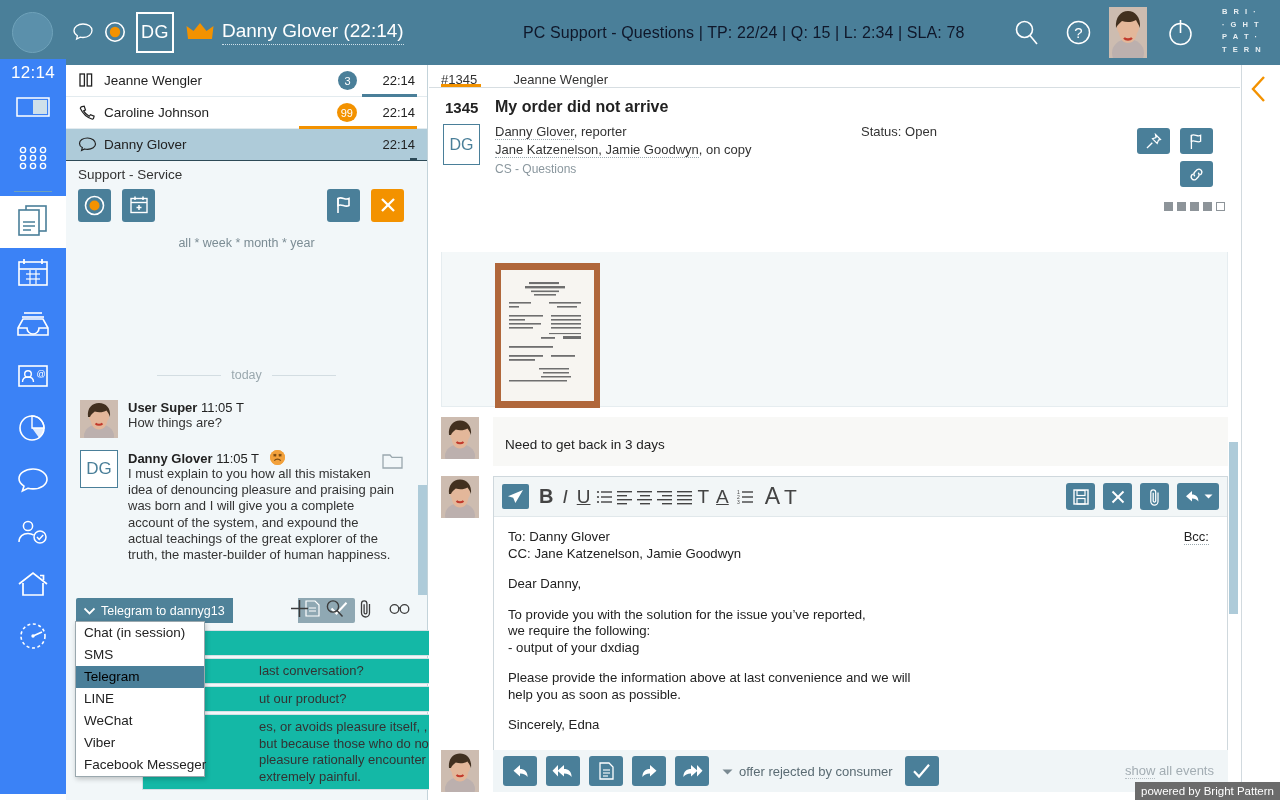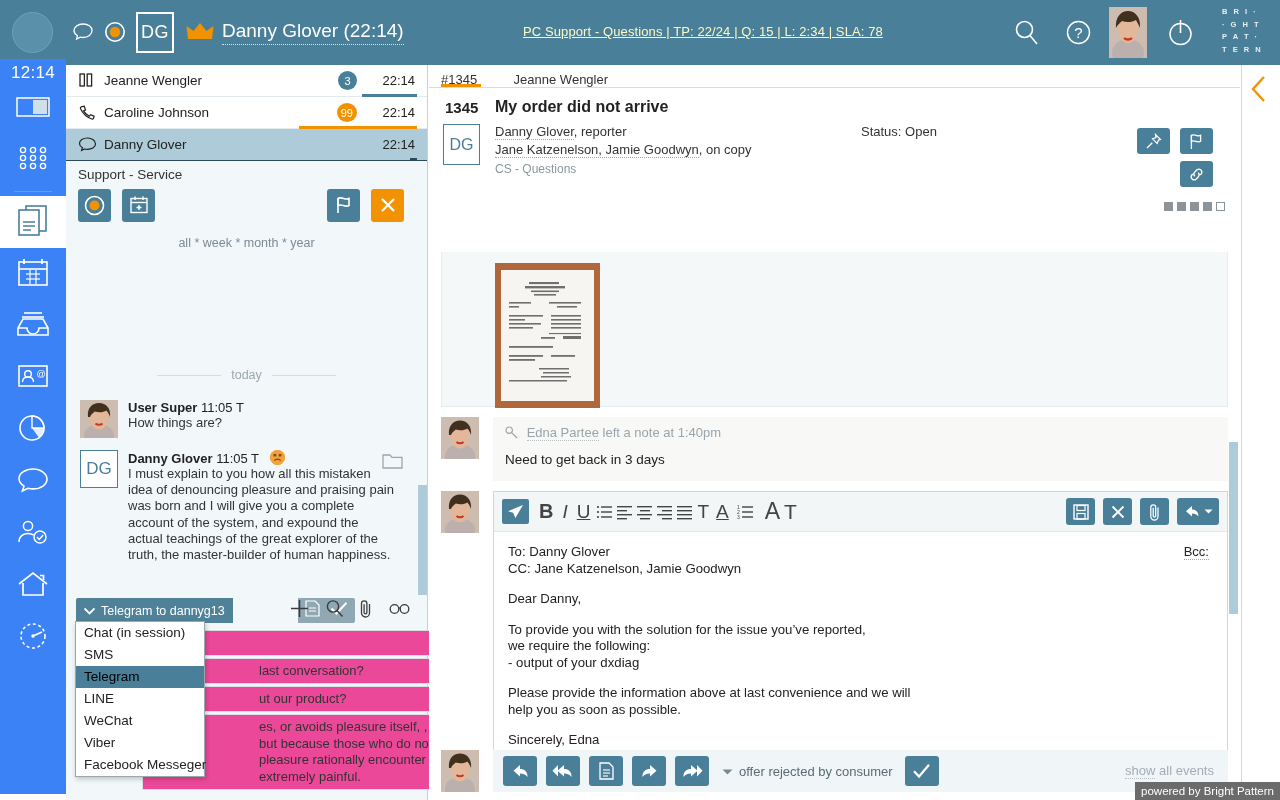--- a/index.html
+++ b/index.html
@@ -26,22 +26,22 @@
     position: absolute; left: 136px; top: 12px; width: 38px; height: 41px;
     border: 2px solid #fff; color: #fff; font-size: 18px;
     display: flex; align-items: center; justify-content: center; letter-spacing: .5px;
   }
   .tb-crown { position: absolute; left: 186px; top: 20px; width: 28px; height: 22px; }
   .tb-name {
     position: absolute; left: 222px; top: 20px; color: #fff; font-size: 19px;
     border-bottom: 1px dotted #cfe0ea; padding-bottom: 2px; white-space: nowrap;
   }
   .tb-stats {
-    position: absolute; left: 523px; top: 24px; color: #fef9c3; font-size: 13px;
-    white-space: nowrap; letter-spacing: .1px; text-decoration: underline;
+    position: absolute; left: 523px; top: 24px; color: #0f172a; font-size: 16px;
+    white-space: nowrap; letter-spacing: .1px;
   }
   .tb-search { position: absolute; left: 1012px; top: 18px; width: 29px; height: 29px; }
   .tb-help   { position: absolute; left: 1064px; top: 18px; width: 29px; height: 29px; }
   .tb-user-photo {
     position: absolute; left: 1109px; top: 7px; width: 38px; height: 51px;
     background: #c8b6ab; overflow: hidden;
   }
   .tb-power  { position: absolute; left: 1166px; top: 17px; width: 29px; height: 31px; }
   .tb-logo {
     position: absolute; left: 1222px; top: 6px; width: 54px;
@@ -135,21 +135,21 @@
 
   .dropdown {
     position: absolute; left: 75px; top: 621px; width: 130px; background: #fff;
     border: 1px solid #9aa8ae; z-index: 40; box-shadow: 1px 2px 5px rgba(0,0,0,.22);
   }
   .dd-item { font-size: 13.5px; color: #222; padding: 3px 8px; line-height: 16px; white-space: nowrap; }
   .dd-item.sel { background: #4a7f99; color: #000000; }
 
   .sugg-list { position: absolute; left: 76px; bottom: 8px; width: 336px; }
   .sugg {
-    background: #ec4899; border: 1px solid #d7e0e5; margin-bottom: 2px; position: relative;
+    background: #14b8a6; border: 1px solid #d7e0e5; margin-bottom: 2px; position: relative;
     font-size: 13px; color: #333; padding: 4px 34px 4px 10px; line-height: 16.5px; min-height: 26px;
   }
   .sugg .bub { position: absolute; right: 8px; bottom: 4px; }
 
   
   .main {
     position: absolute; left: 429px; top: 65px; width: 811px; height: 735px; background: #fff;
   }
   .tabbar { height: 23px; border-bottom: 1px solid #d7dee2; position: relative; }
   .tab {
@@ -790,29 +790,20 @@
         <div class="note-av">
           <svg width="38" height="42" viewBox="0 0 38 42">
             <rect width="38" height="42" fill="#cdbcb0"></rect>
             <ellipse cx="19" cy="39" rx="15" ry="12" fill="#bcb0ae"></ellipse>
             <path d="M9 17c0-7.5 4-12 10-12s10 4.5 10 12c0 2.6-.8 4.2-1.7 5C26.5 28 24 31.5 19 31.5S11.5 28 10.7 22c-.9-.8-1.7-2.4-1.7-5z" fill="#e3b79a"></path>
             <path d="M8 18C7 9 12 3.5 19 3.5s12 5.5 11 14.5c-.8-2.6-2.4-5-3.6-6.5-2.6 1.7-7.4 2.5-11.6 1-1.8 1.6-4.2 3.4-4.8 5.5z" fill="#42301f"></path>
             <path d="M22.5 25c-1.8 1.7-5.2 1.7-7 0" stroke="#c2392b" stroke-width="2" fill="none"></path>
           </svg>
         </div>
         <div class="note-body">
-          <div class="note-head">
-            <span style="margin-right:5px;">
-              <svg width="13" height="13" viewBox="0 0 13 13" style="vertical-align:-2px;">
-                  <circle cx="4.2" cy="4.2" r="3.2" fill="none" stroke="#9aa5ab" stroke-width="1.2"></circle>
-                  <path d="M6.4 6.4L12 12" stroke="#9aa5ab" stroke-width="1.2"></path>
-                </svg>
-            </span>
-            <span class="u">Edna Partee</span><span> left a note at 1:40pm</span>
-          </div>
           <div class="note-text">Need to get back in 3 days</div>
         </div>
       </div>
 
       <div class="editor-wrap">
         <div class="note-av">
           <svg width="38" height="42" viewBox="0 0 38 42">
             <rect width="38" height="42" fill="#cdbcb0"></rect>
             <ellipse cx="19" cy="39" rx="15" ry="12" fill="#bcb0ae"></ellipse>
             <path d="M9 17c0-7.5 4-12 10-12s10 4.5 10 12c0 2.6-.8 4.2-1.7 5C26.5 28 24 31.5 19 31.5S11.5 28 10.7 22c-.9-.8-1.7-2.4-1.7-5z" fill="#e3b79a"></path>

